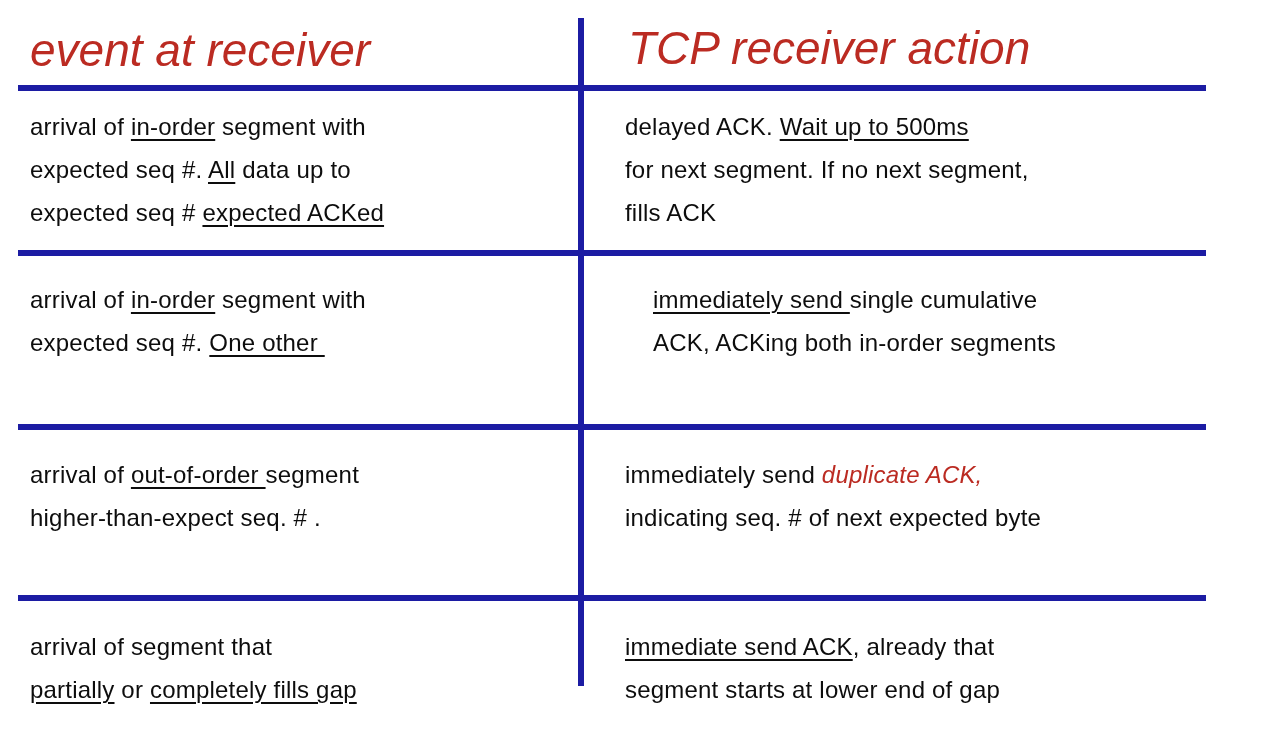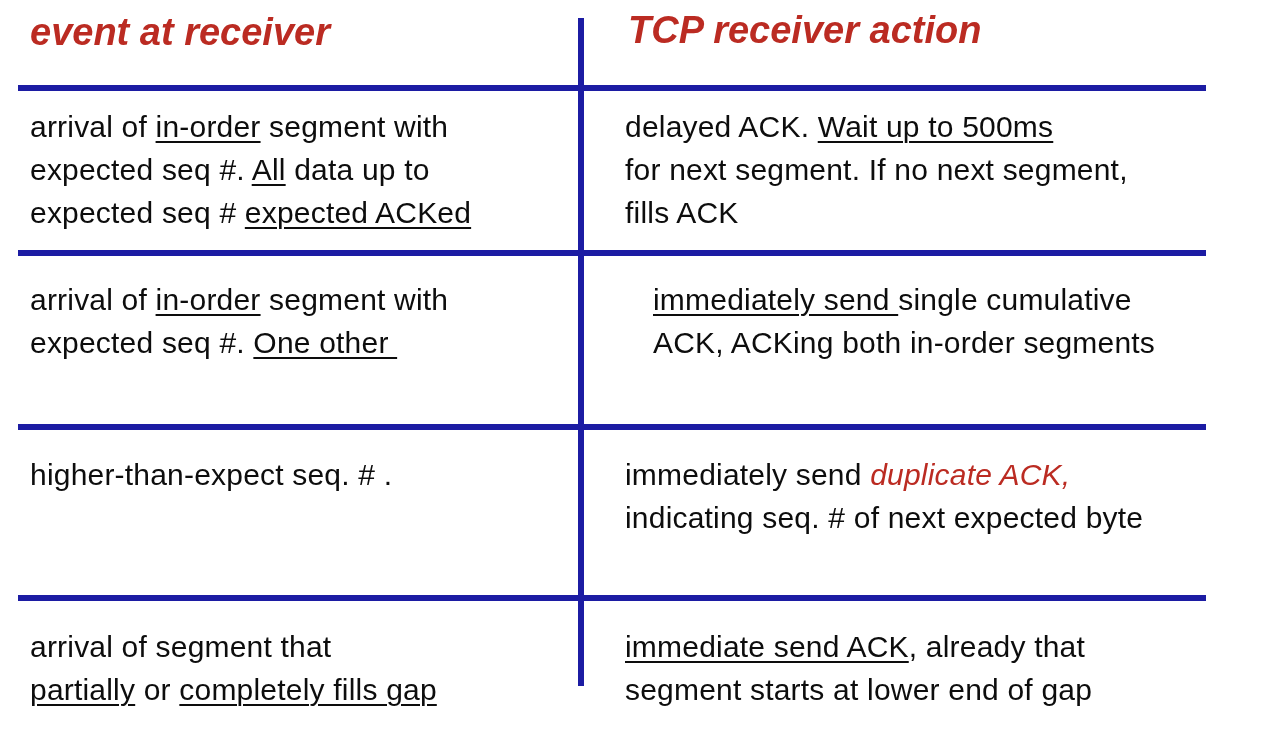--- a/index.html
+++ b/index.html
@@ -7,36 +7,37 @@
     position: relative;
     width: 1280px;
     height: 732px;
     background: #ffffff;
     overflow: hidden;
     font-family: "Liberation Sans", sans-serif;
     color: var(--text, #0d0d0d);
   }
   .header {
     position: absolute;
-    font-size: 38px;
+    font-size: 46px;
     line-height: 48px;
-    font-weight: bold;
+    font-weight: normal;
     font-style: italic;
     color: var(--red, #bb2b22);
     white-space: nowrap;
+    margin-top: 18px;
   }
   .vline, .hline {
     position: absolute;
     background: var(--blue, #1c1ca3);
   }
   .vline { left: 578px; top: 18px; width: 6px; height: 668px; }
   .hline { left: 18px; width: 1188px; height: 6px; }
   .cell {
     position: absolute;
-    font-size: 30px;
+    font-size: 24px;
     line-height: 43px;
     letter-spacing: 0.2px;
   }
   .cell .line { white-space: nowrap; }
   .cell span.u {
     text-decoration: underline;
     text-decoration-thickness: 2px;
     text-underline-offset: 4px;
   }
   .cell span.ri {
@@ -72,20 +73,21 @@
   <div class="cell" style="left:30px; top:278px;">
       <div class="line"><span>arrival of </span><span class="u">in-order</span><span> segment with</span></div>
       <div class="line"><span>expected seq #. </span><span class="u">One other&nbsp;</span></div>
     </div>
   <div class="cell" style="left:625px; top:278px;margin-left:28px;">
       <div class="line"><span class="u">immediately send </span><span>single cumulative</span></div>
       <div class="line"><span>ACK, ACKing both in-order segments</span></div>
     </div>
 
   <div class="cell" style="left:30px; top:453px;">
+      <div class="line"><span>arrival of </span><span class="u">out-of-order </span><span>segment</span></div>
       <div class="line"><span>higher-than-expect seq. # .</span></div>
     </div>
   <div class="cell" style="left:30px; top:625px;">
       <div class="line"><span>arrival of segment that</span></div>
       <div class="line"><span class="u">partially</span><span> or </span><span class="u">completely fills gap</span></div>
     </div>
 
   <div class="cell" style="left:625px; top:453px;">
       <div class="line"><span>immediately send </span><span class="ri">duplicate ACK,</span></div>
       <div class="line"><span>indicating seq. # of next expected byte</span></div>

